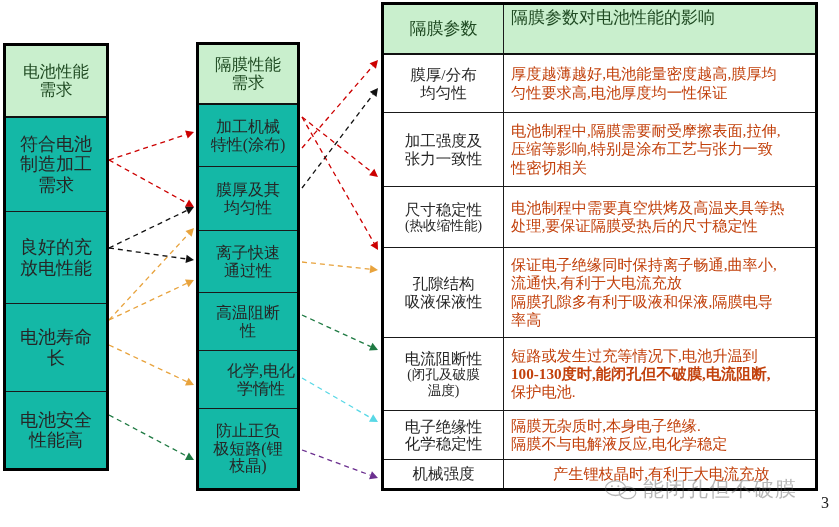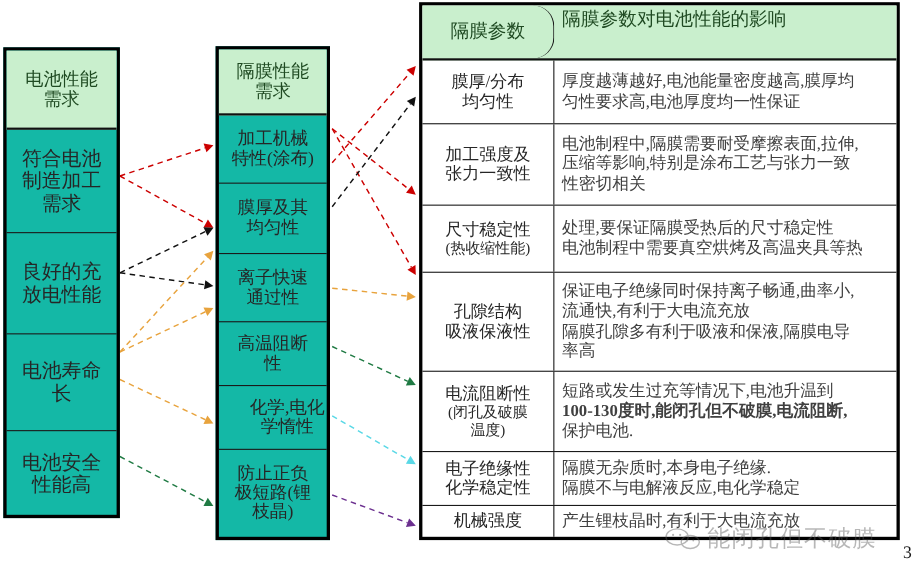--- a/index.html
+++ b/index.html
@@ -67,25 +67,25 @@
     font-size:15.5px;line-height:1.13;
     color:#262626;
     padding:1px 1px;
   }
   .tc-effect{
     flex:1 1 auto;
     box-sizing:border-box;
     display:flex;align-items:center;
     text-align:left;
     font-size:15.2px;line-height:1.2;
-    color:#404040;
+    color:#c2410c;
     padding:2px 4px 2px 7px;
   }
   .trow.head{background:#c9efcd;border-bottom:2.2px solid #111;}
-  .trow.head .tc-param{color:#1f4a22;font-size:17px;border-radius:19px;}
+  .trow.head .tc-param{color:#1f4a22;font-size:17px;}
   .trow.head .tc-effect{color:#1f4a22;font-size:17px;align-items:flex-start;padding-top:3px;}
   .sub{font-size:13.6px;}
   .eff-line{display:block;}
 
   
   #arrows{position:absolute;left:0;top:0;width:839px;height:527px;z-index:2;}
 
   
   #watermark{
     position:absolute;left:595px;top:474px;
@@ -254,22 +254,22 @@
 
     <div class="trow" style="flex:0 0 61px;">
       <div class="tc-param">
         <div>
           <span class="eff-line">尺寸稳定性</span>
           <span class="eff-line sub">(热收缩性能)</span>
         </div>
       </div>
       <div class="tc-effect">
         <div>
+          <span class="eff-line">电池制程中需要真空烘烤及高温夹具等热</span>
           <span class="eff-line">处理,要保证隔膜受热后的尺寸稳定性</span>
-          <span class="eff-line">电池制程中需要真空烘烤及高温夹具等热</span>
         </div>
       </div>
     </div>
 
     <div class="trow" style="flex:0 0 90px;">
       <div class="tc-param">孔隙结构<br>吸液保液性</div>
       <div class="tc-effect">
         <div>
           <span class="eff-line">保证电子绝缘同时保持离子畅通,曲率小,</span>
           <span class="eff-line">流通快,有利于大电流充放</span>
@@ -298,21 +298,21 @@
     <div class="trow" style="flex:0 0 49px;">
       <div class="tc-param">电子绝缘性<br>化学稳定性</div>
       <div class="tc-effect">
         <div>
           <span class="eff-line">隔膜无杂质时,本身电子绝缘.</span>
           <span class="eff-line">隔膜不与电解液反应,电化学稳定</span>
         </div>
       </div>
     </div>
 
-    <div class="trow" style="flex:1 1 auto;">
+    <div class="trow" style="flex:1 1 auto;gap:42px;">
       <div class="tc-param">机械强度</div>
       <div class="tc-effect">
         <div>
           <span class="eff-line">产生锂枝晶时,有利于大电流充放</span>
         </div>
       </div>
     </div>
 
   </div>
 

